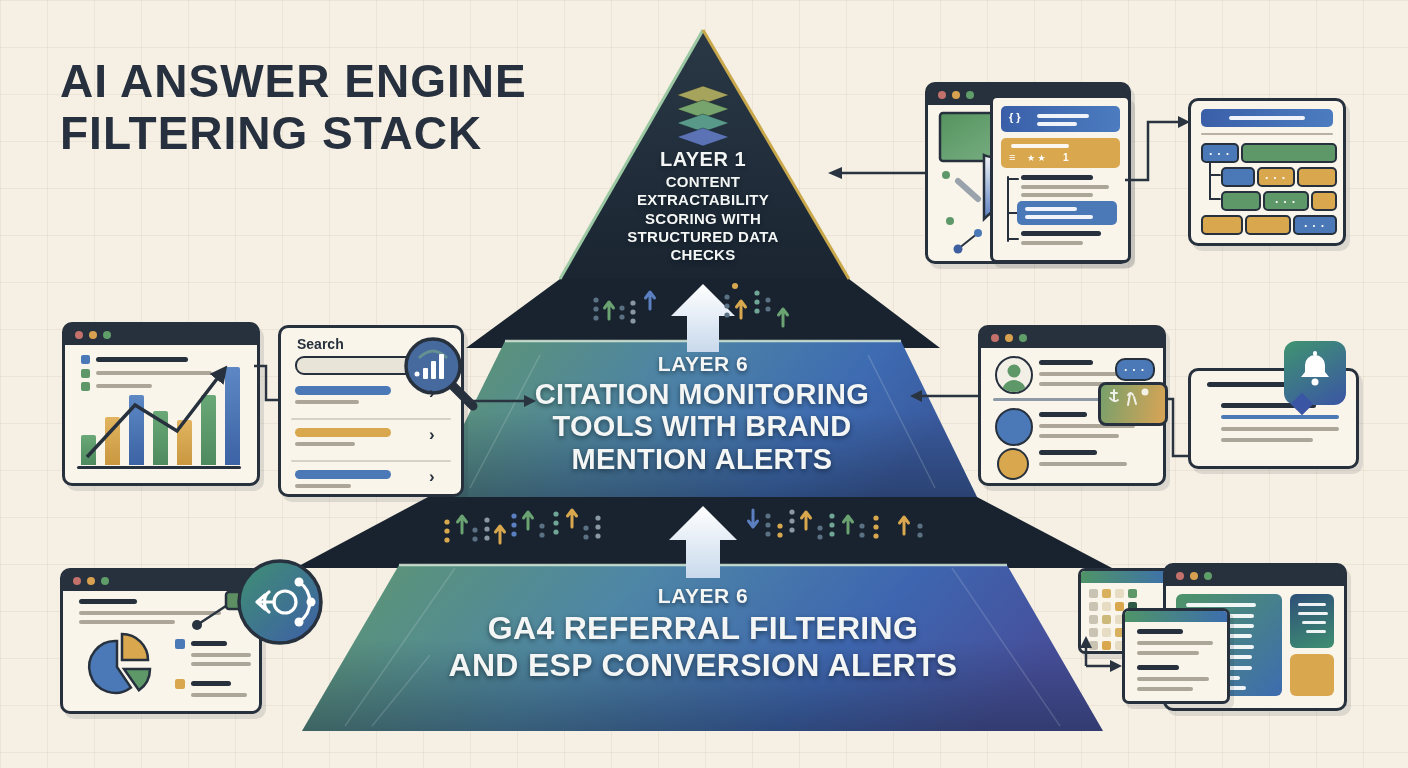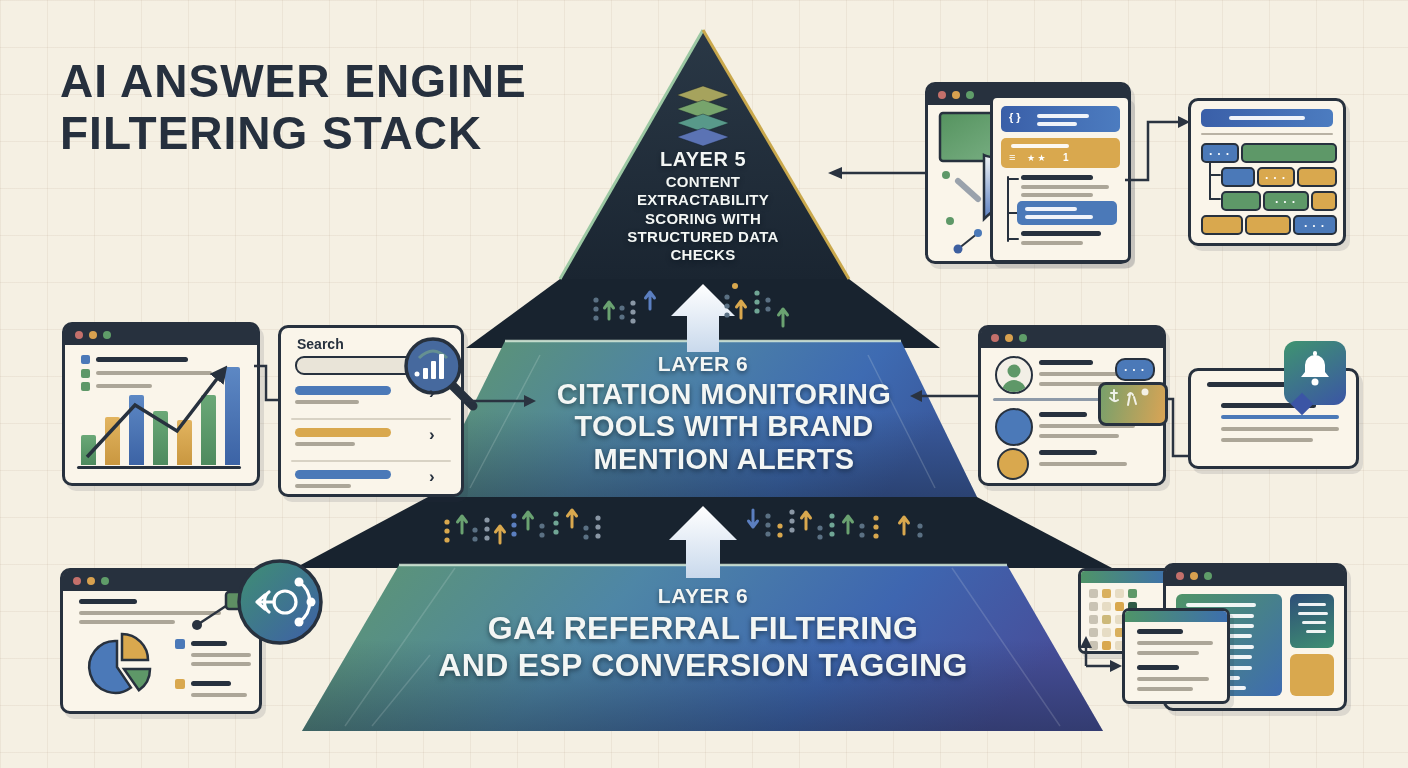--- a/index.html
+++ b/index.html
@@ -164,35 +164,35 @@
       <use href="#d2" x="820" y="528" fill="#5A7083"></use>
       <use href="#d3" x="832" y="516" fill="#70A695"></use>
       <use href="#au" x="848" y="512" stroke="#6AA271"></use>
       <use href="#d2" x="862" y="526" fill="#5A7083"></use>
       <use href="#d3" x="876" y="518" fill="#D9A84E"></use>
       <use href="#au" x="904" y="513" stroke="#D9A84E"></use>
       <use href="#d2" x="920" y="526" fill="#5A7083"></use>
     </g>
   </svg>
 
-  <div class="layer-label" style="left:623px;top:148px;width:160px;font-size:20px;z-index:2">LAYER 5</div>
+  <div class="layer-label" style="left:623px;top:148px;width:160px;font-size:20px;z-index:2">LAYER 1</div>
   <div class="layer-desc" style="left:615px;top:173px;width:176px;font-size:15px;line-height:1.22;z-index:2">CONTENT
 EXTRACTABILITY
 SCORING WITH
 STRUCTURED DATA
 CHECKS</div>
 
   <div class="layer-label" style="left:623px;top:352px;width:160px;font-size:21px;z-index:2">LAYER 6</div>
-  <div class="layer-desc" style="left:504px;top:378px;width:440px;font-size:29px;line-height:1.12;z-index:2">CITATION MONITORING
+  <div class="layer-desc" style="left:482px;top:378px;width:440px;font-size:29px;line-height:1.12;z-index:2">CITATION MONITORING
 TOOLS WITH BRAND
 MENTION ALERTS</div>
 
   <div class="layer-label" style="left:623px;top:584px;width:160px;font-size:21px;z-index:2">LAYER 6</div>
   <div class="layer-desc" style="left:423px;top:610px;width:560px;font-size:32px;line-height:1.15;z-index:2">GA4 REFERRAL FILTERING
-AND ESP CONVERSION TAGGING</div>
+AND ESP CONVERSION ALERTS</div>
 
   <div class="card" style="left:62px;top:322px;width:192px;height:158px;z-index:2">
     <div class="winhead">
       <span class="tdot r"></span>
       <span class="tdot y"></span>
       <span class="tdot g"></span>
     </div>
     <div class="content" style="height:132px">
       <span class="sq" style="left:16px;top:10px;width:9px;height:9px;background:#4B79B8"></span>
       <span class="ln" style="left:31px;top:12px;width:92px;height:5px"></span>

